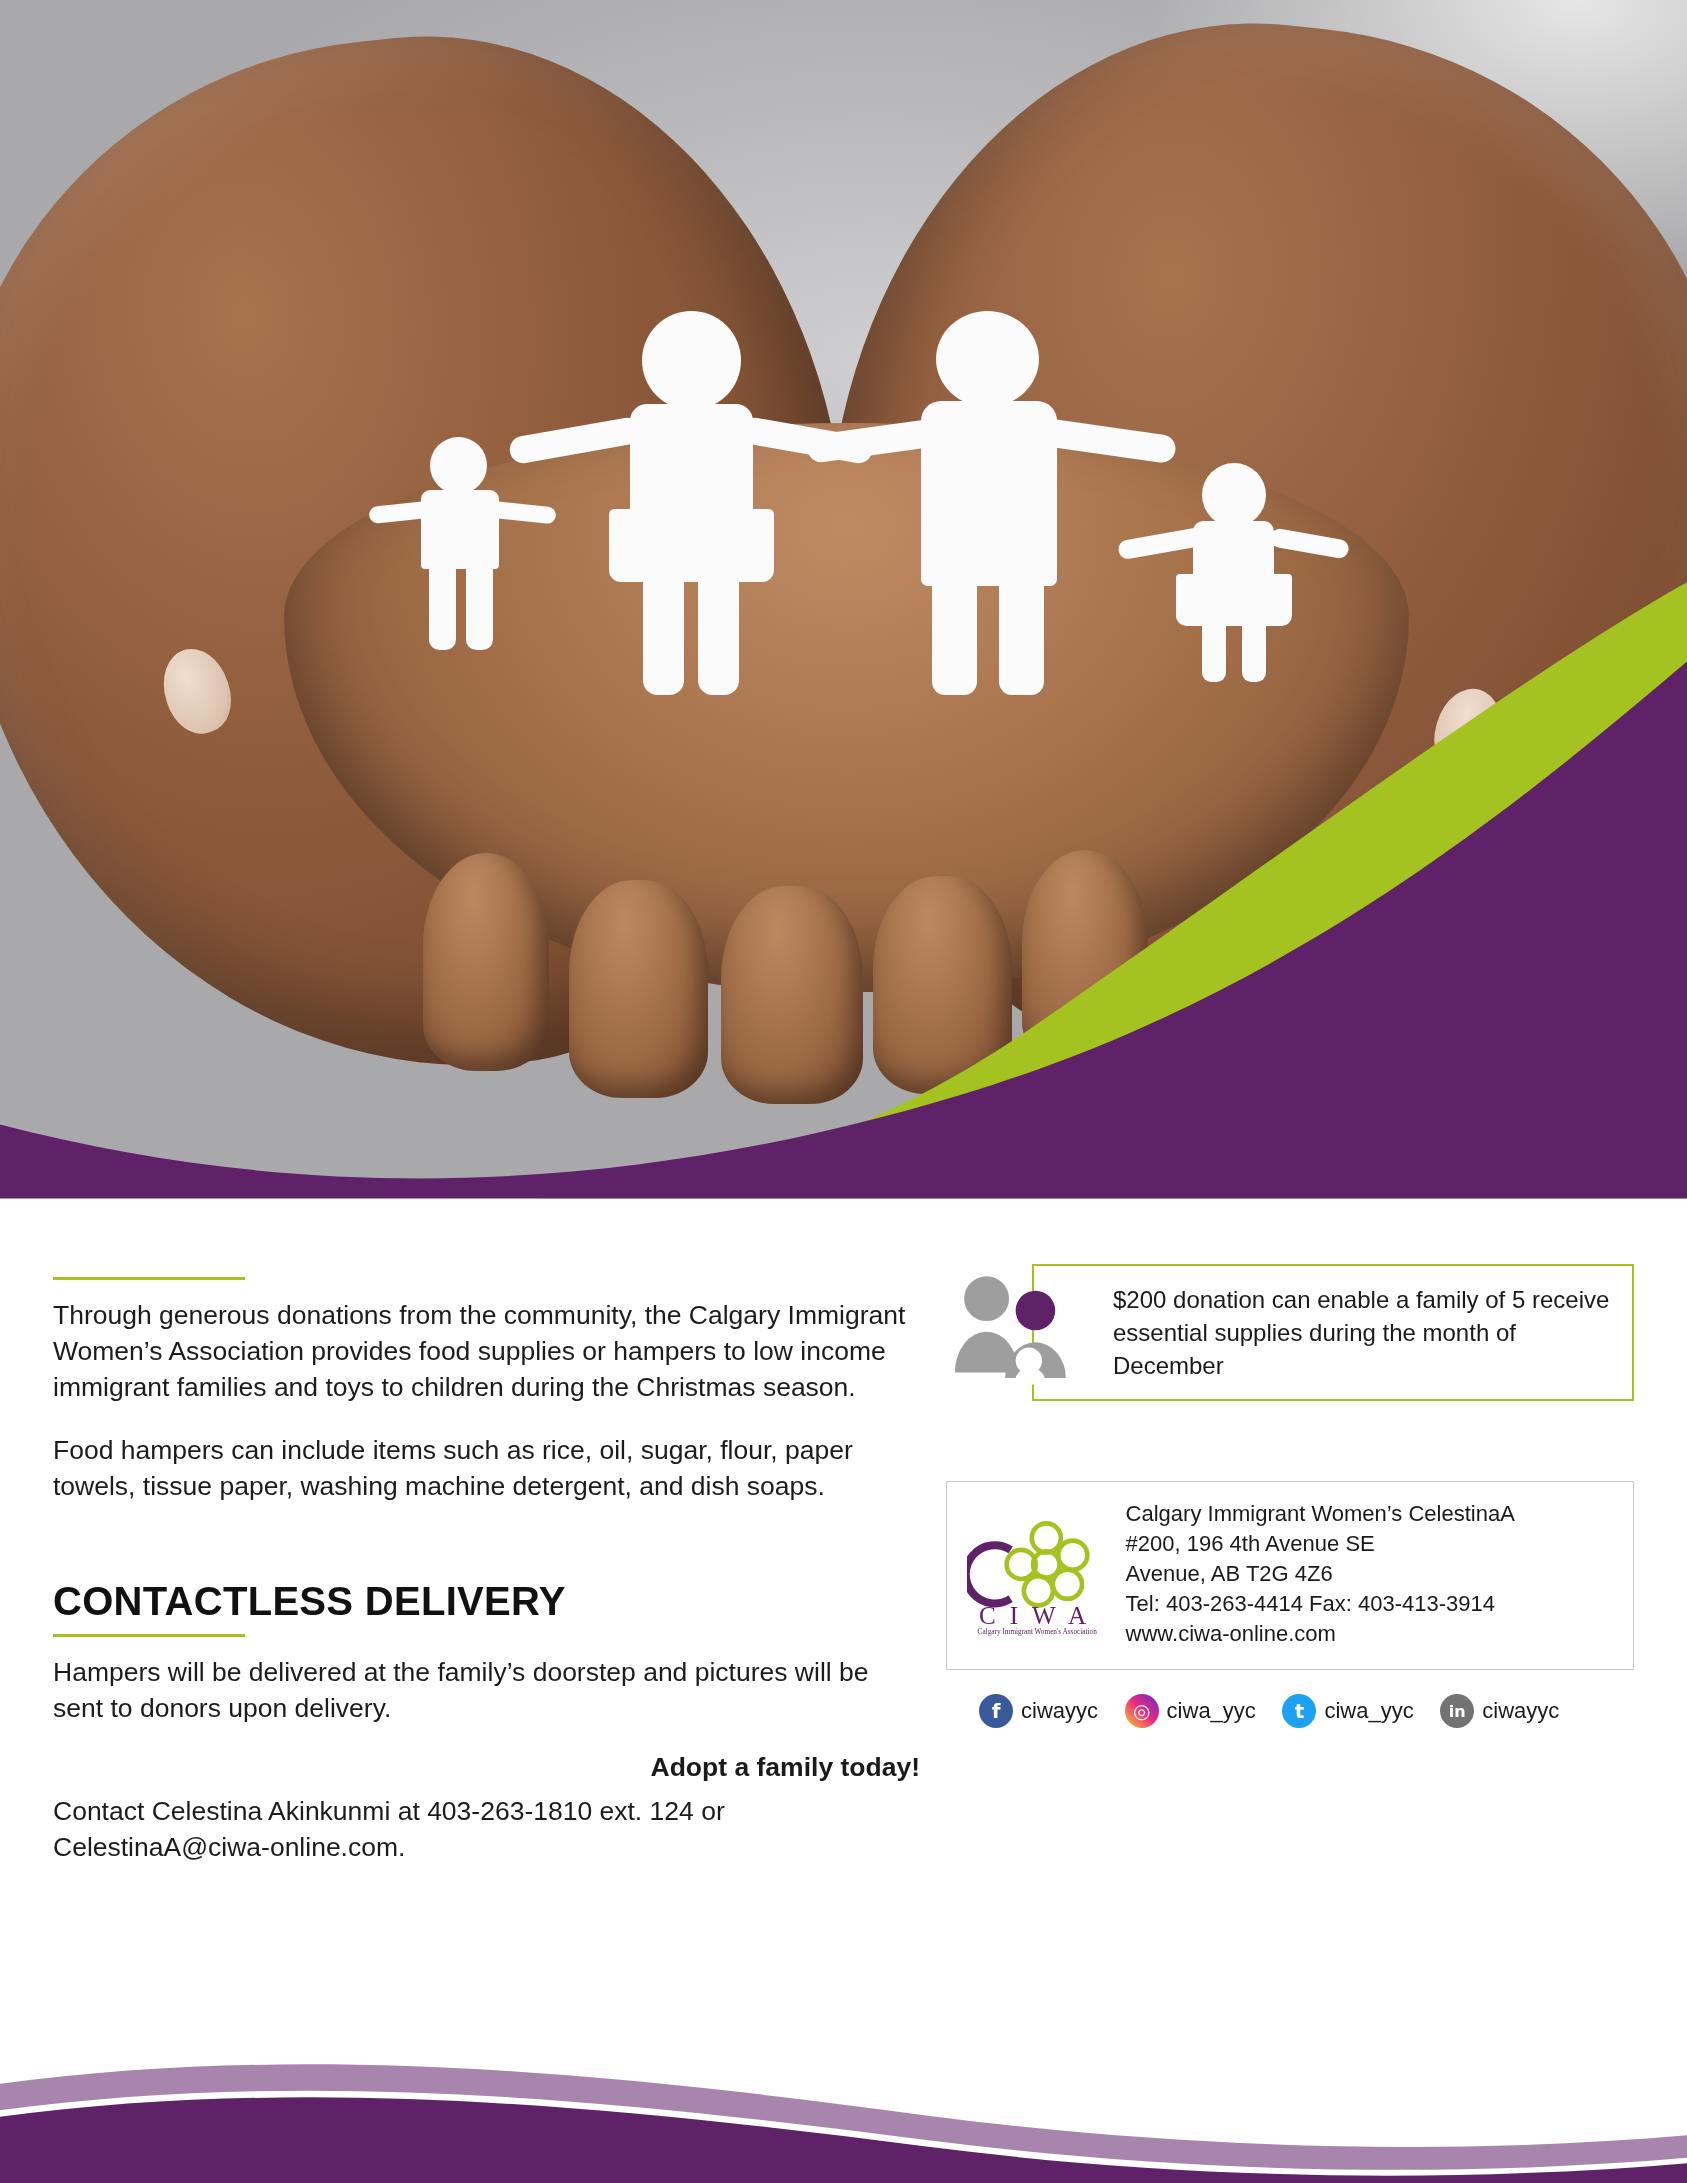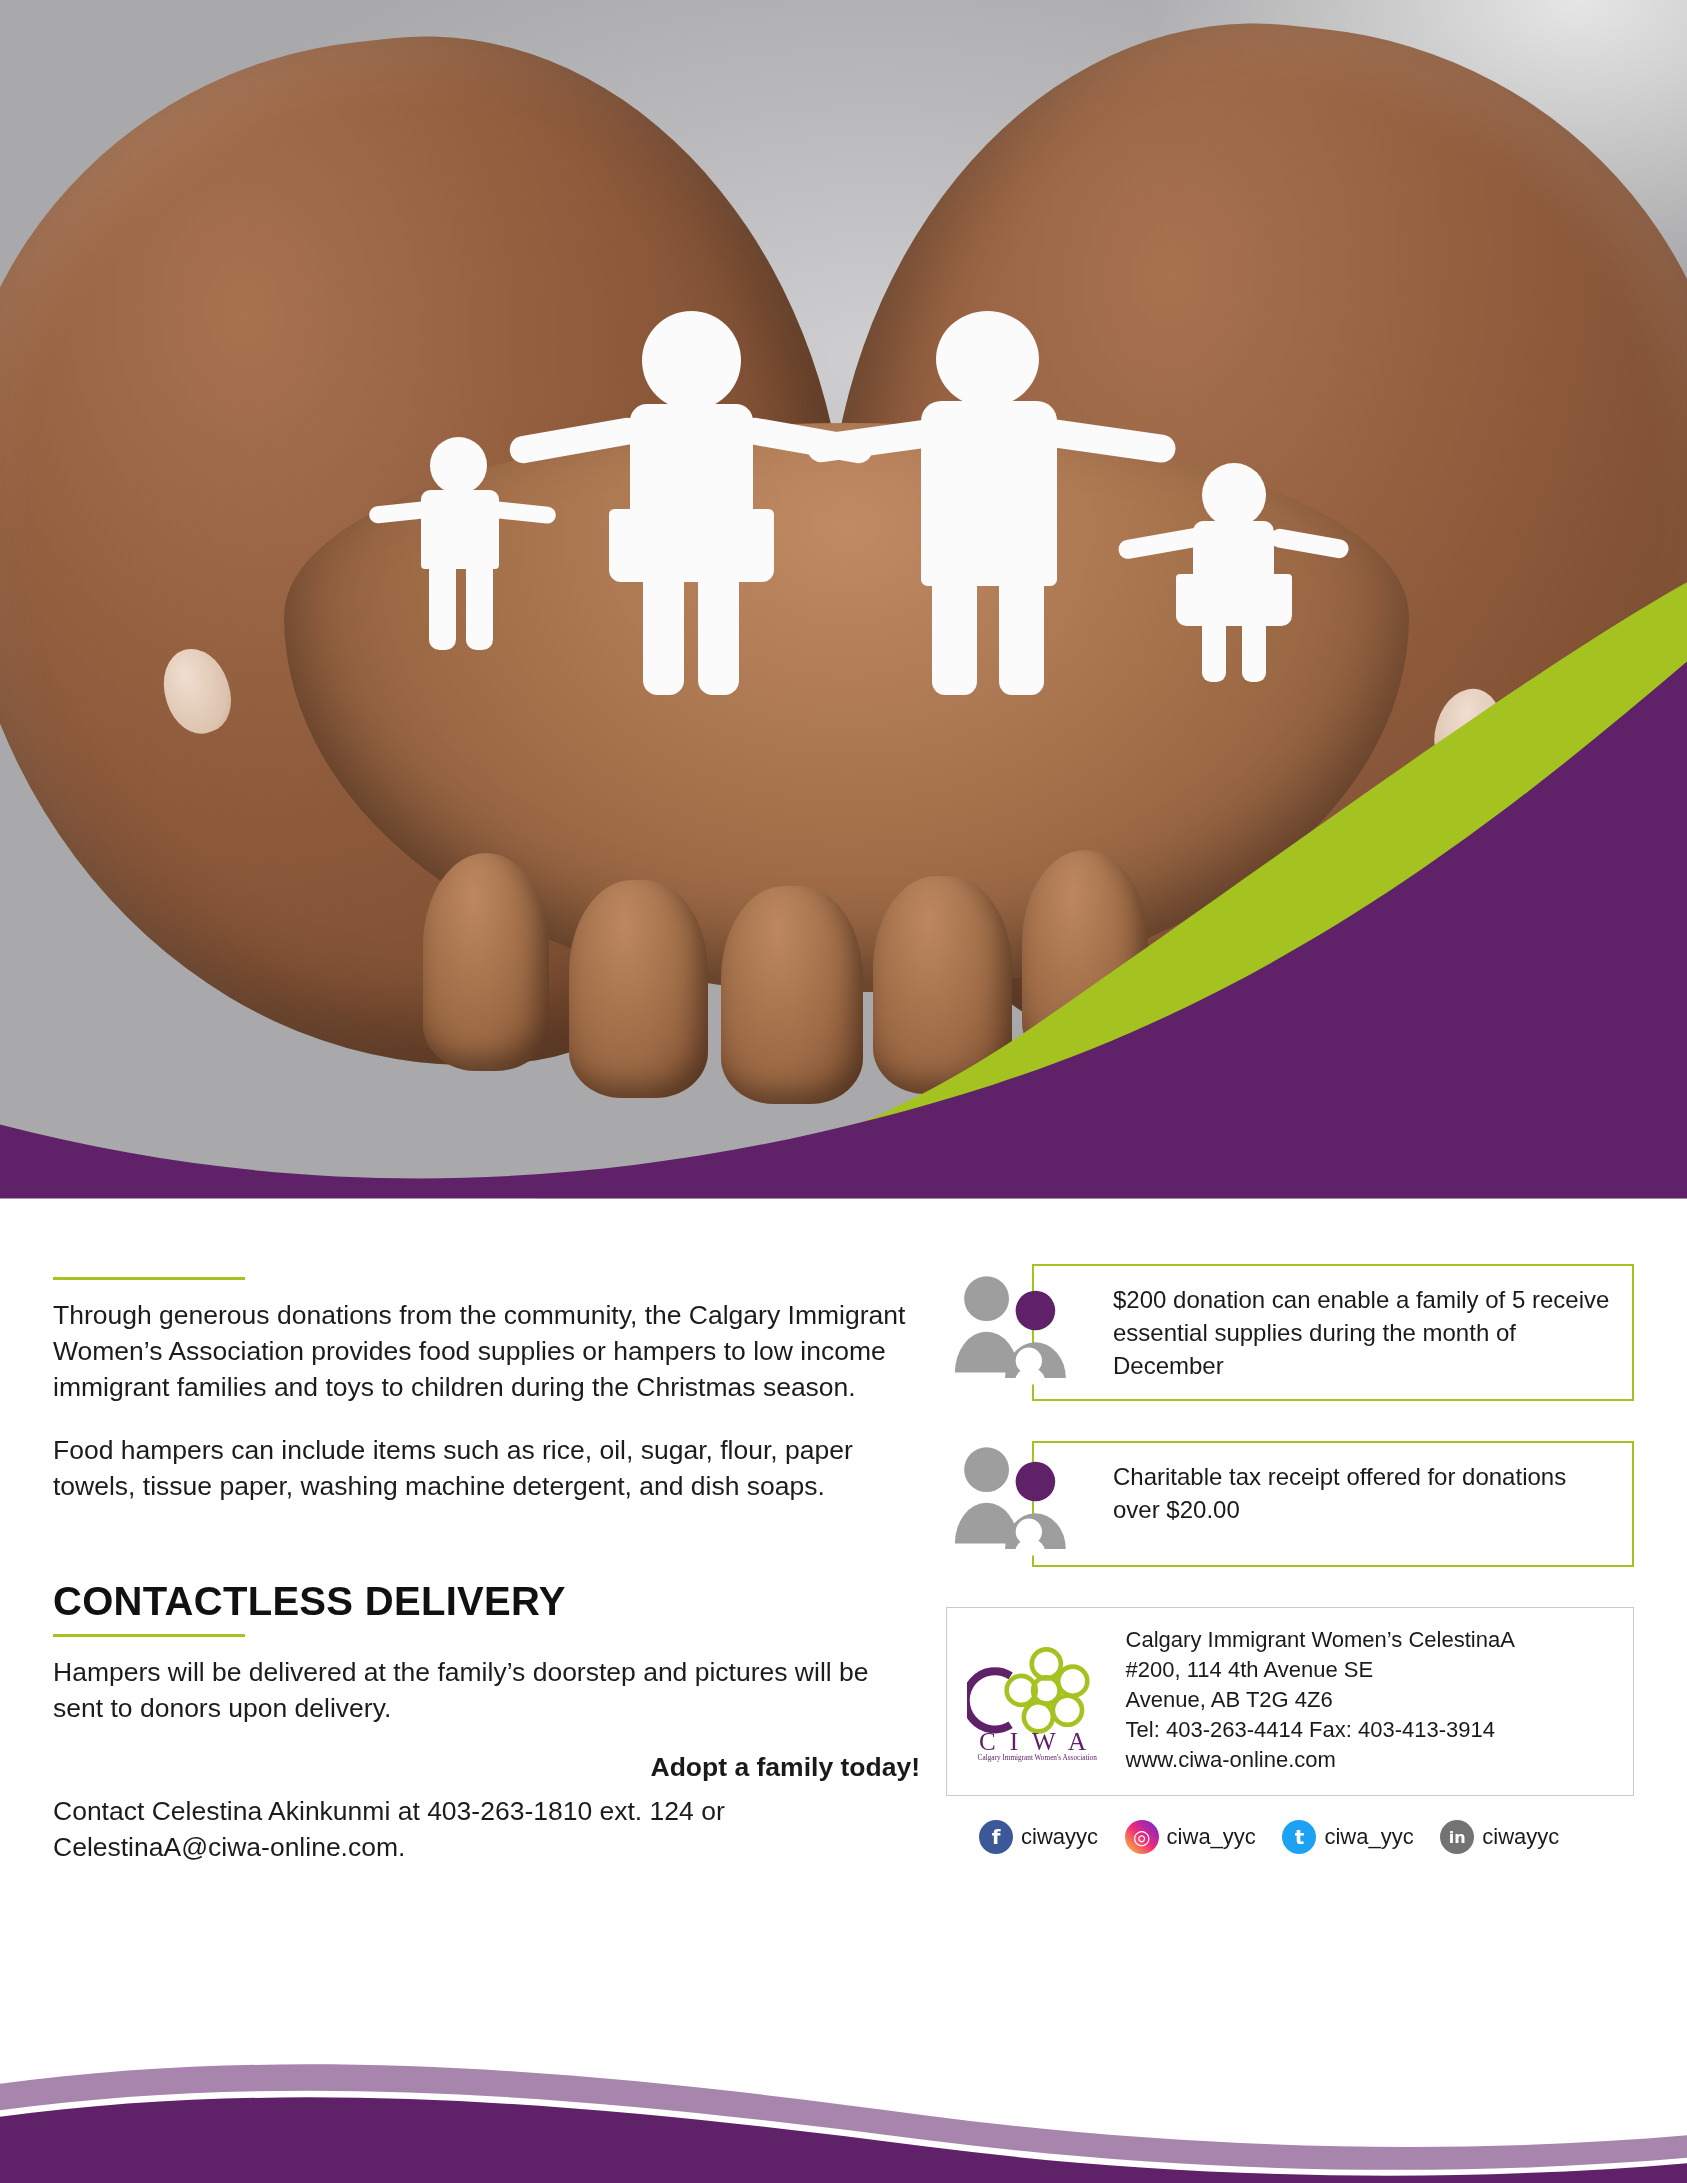--- a/index.html
+++ b/index.html
@@ -298,51 +298,40 @@
         <circle cx="132" cy="66" r="30" fill="#5f2167"></circle>
         <path d="M86,168 a46,54 0 0 1 92,0 z" fill="#9e9e9e"></path>
         <circle cx="122" cy="142" r="20" fill="#ffffff"></circle>
         <path d="M100,178 a24,26 0 0 1 48,0 z" fill="#ffffff"></path>
       </svg>
       <p>$200 donation can enable a family of 5 receive essential supplies during the month of December</p>
     </div>
 
     <div style="height:40px"></div>
 
-    <div class="info-card">
-      <svg class="fam-icon" viewBox="0 0 240 200">
-        <circle cx="58" cy="48" r="34" fill="#9e9e9e"></circle>
-        <path d="M10,160 a48,62 0 0 1 96,0 z" fill="#9e9e9e"></path>
-        <circle cx="132" cy="66" r="30" fill="#5f2167"></circle>
-        <path d="M86,168 a46,54 0 0 1 92,0 z" fill="#9e9e9e"></path>
-        <circle cx="122" cy="142" r="20" fill="#ffffff"></circle>
-        <path d="M100,178 a24,26 0 0 1 48,0 z" fill="#ffffff"></path>
-      </svg>
-      <p>Charitable tax receipt offered for donations over $20.00</p>
-    </div>
 
     <div class="org-card">
       <div class="org-logo">
         <svg viewBox="0 0 230 190" width="152" height="126">
           <g fill="none" stroke="#a4c321" stroke-width="7">
             <circle cx="120" cy="42" r="22"></circle>
             <circle cx="160" cy="68" r="22"></circle>
             <circle cx="152" cy="112" r="22"></circle>
             <circle cx="108" cy="122" r="22"></circle>
             <circle cx="82" cy="82" r="22"></circle>
             <circle cx="120" cy="82" r="20"></circle>
           </g>
           <path d="M66,60 a44,44 0 1 0 0,74" fill="none" stroke="#5f2167" stroke-width="12"></path>
           <text x="18" y="172" font-family="Liberation Serif, serif" font-size="38" fill="#5f2167" letter-spacing="6">C I W A</text>
           <text x="16" y="188" font-family="Liberation Serif, serif" font-size="11" fill="#5f2167">Calgary Immigrant Women's Association</text>
         </svg>
       </div>
       <div class="org-text">
         <div>Calgary Immigrant Women’s CelestinaA</div>
-        <div>#200, 114 4th Avenue SE</div>
+        <div>#200, 196 4th Avenue SE</div>
         <div>Avenue, AB T2G 4Z6</div>
         <div>Tel: 403-263-4414 Fax: 403-413-3914</div>
         <div>www.ciwa-online.com</div>
       </div>
     </div>
 
     <div class="socials">
       <div class="social">
         <span class="s-icon s-fb">
             <span class="s-glyph">f</span>

